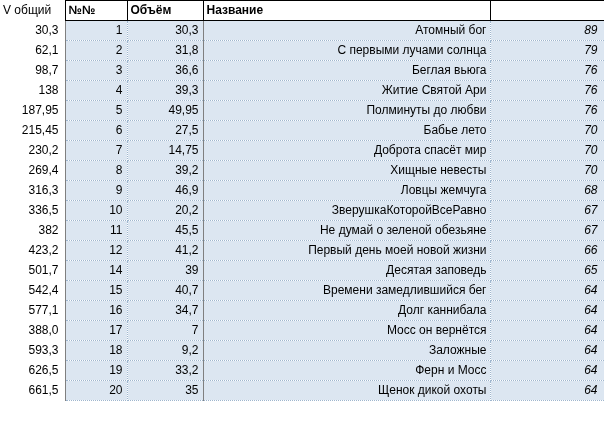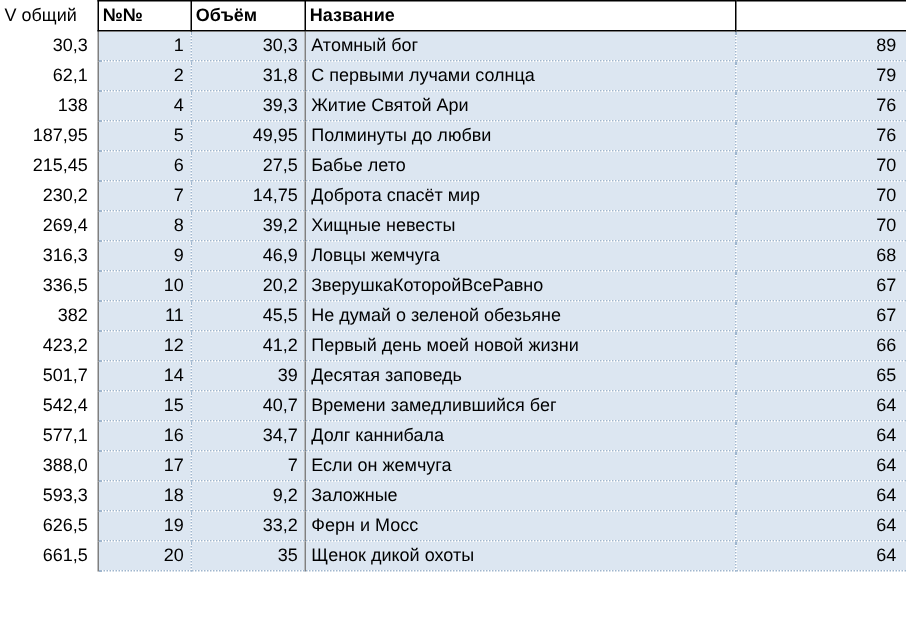--- a/index.html
+++ b/index.html
@@ -74,28 +74,29 @@
     border-left: 1px solid #7f7f7f;
     border-right: 1px dotted #9fb6ce;
     padding-right: 4px;
   }
   tr.data-row td.c-volcol {
     text-align: right;
     border-right: 1px solid #7f7f7f;
     padding-right: 4px;
   }
   tr.data-row td.c-namecol {
-    text-align: left;
+    text-align: right;
     border-right: 1px dotted #9fb6ce;
     padding-left: 4px;
   }
   tr.data-row td.c-lastcol {
     text-align: right;
     border-right: 1px solid #7f7f7f;
     padding-right: 6px;
+    font-style: italic;
   }
 </style>
 </head>
 <body>
 
 <table class="sheet">
   <colgroup>
     <col class="c-v">
     <col class="c-num">
     <col class="c-vol">
@@ -118,20 +119,27 @@
         <td class="c-lastcol">89</td>
       </tr>
       <tr class="data-row">
         <td class="c-vcol">62,1</td>
         <td class="c-numcol">2</td>
         <td class="c-volcol">31,8</td>
         <td class="c-namecol">С первыми лучами солнца</td>
         <td class="c-lastcol">79</td>
       </tr>
       <tr class="data-row">
+        <td class="c-vcol">98,7</td>
+        <td class="c-numcol">3</td>
+        <td class="c-volcol">36,6</td>
+        <td class="c-namecol">Беглая вьюга</td>
+        <td class="c-lastcol">76</td>
+      </tr>
+      <tr class="data-row">
         <td class="c-vcol">138</td>
         <td class="c-numcol">4</td>
         <td class="c-volcol">39,3</td>
         <td class="c-namecol">Житие Святой Ари</td>
         <td class="c-lastcol">76</td>
       </tr>
       <tr class="data-row">
         <td class="c-vcol">187,95</td>
         <td class="c-numcol">5</td>
         <td class="c-volcol">49,95</td>
@@ -205,21 +213,21 @@
         <td class="c-vcol">577,1</td>
         <td class="c-numcol">16</td>
         <td class="c-volcol">34,7</td>
         <td class="c-namecol">Долг каннибала</td>
         <td class="c-lastcol">64</td>
       </tr>
       <tr class="data-row">
         <td class="c-vcol">388,0</td>
         <td class="c-numcol">17</td>
         <td class="c-volcol">7</td>
-        <td class="c-namecol">Если он жемчуга</td>
+        <td class="c-namecol">Мосс он вернётся</td>
         <td class="c-lastcol">64</td>
       </tr>
       <tr class="data-row">
         <td class="c-vcol">593,3</td>
         <td class="c-numcol">18</td>
         <td class="c-volcol">9,2</td>
         <td class="c-namecol">Заложные</td>
         <td class="c-lastcol">64</td>
       </tr>
       <tr class="data-row">

